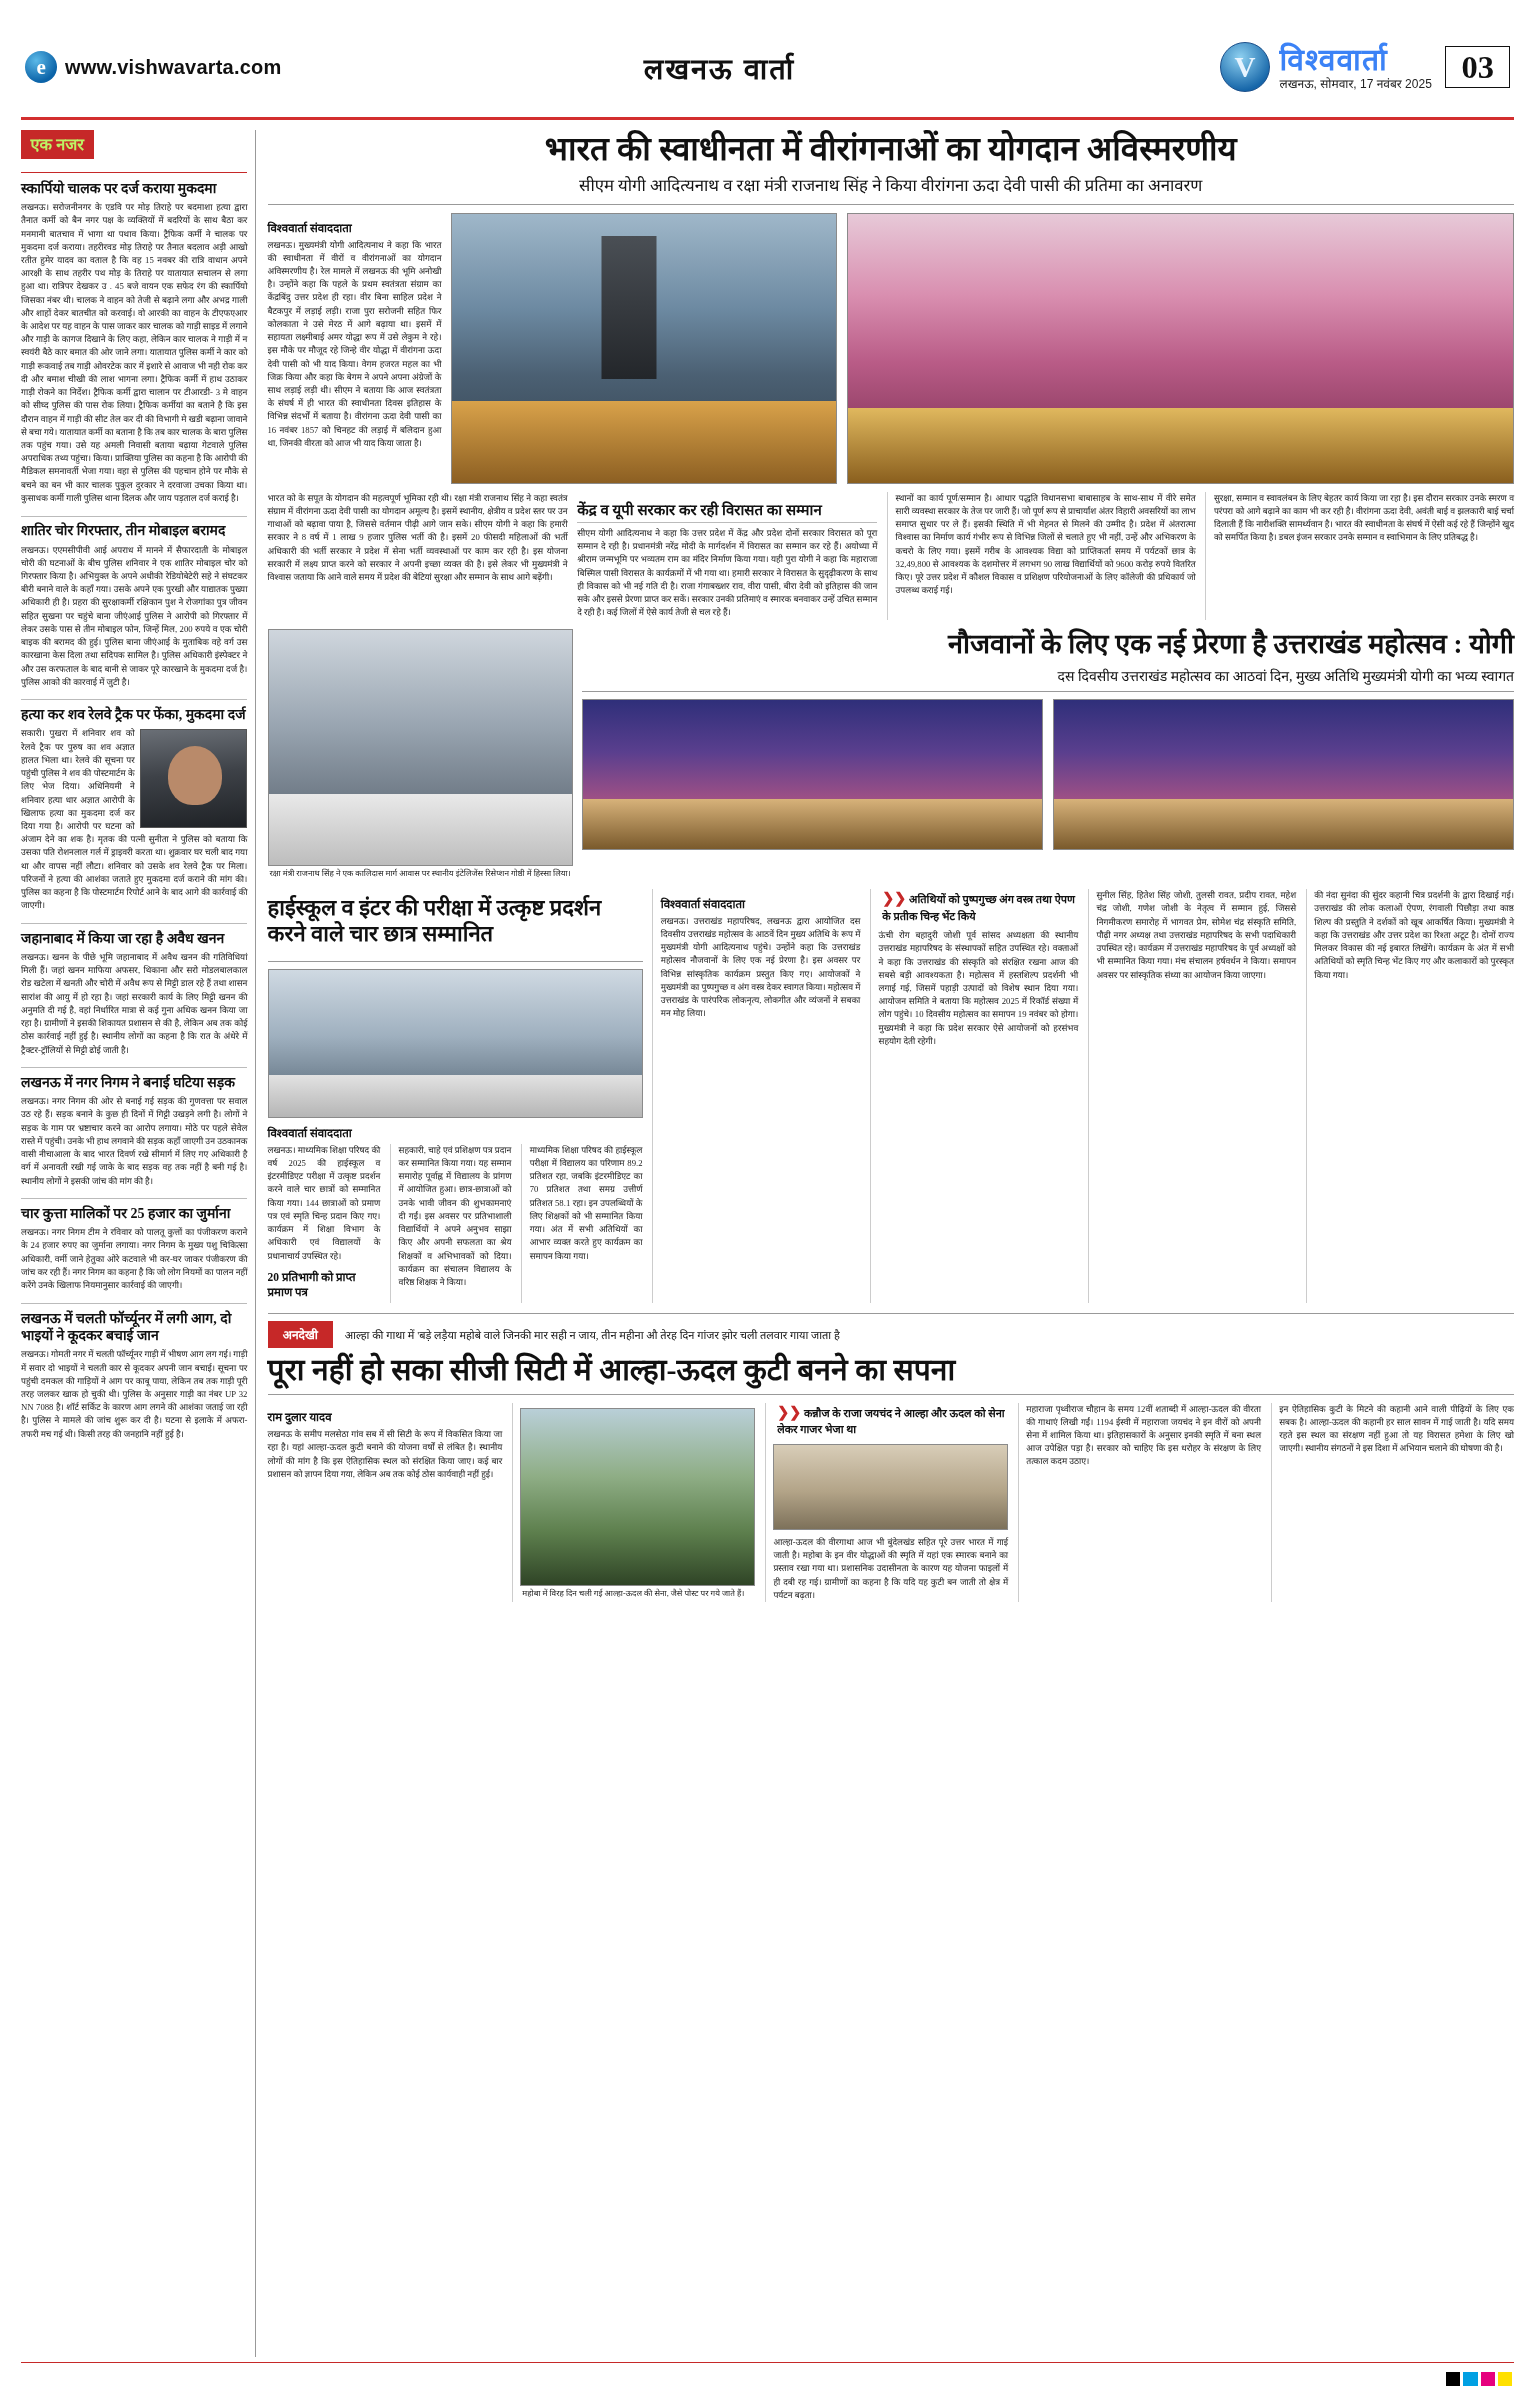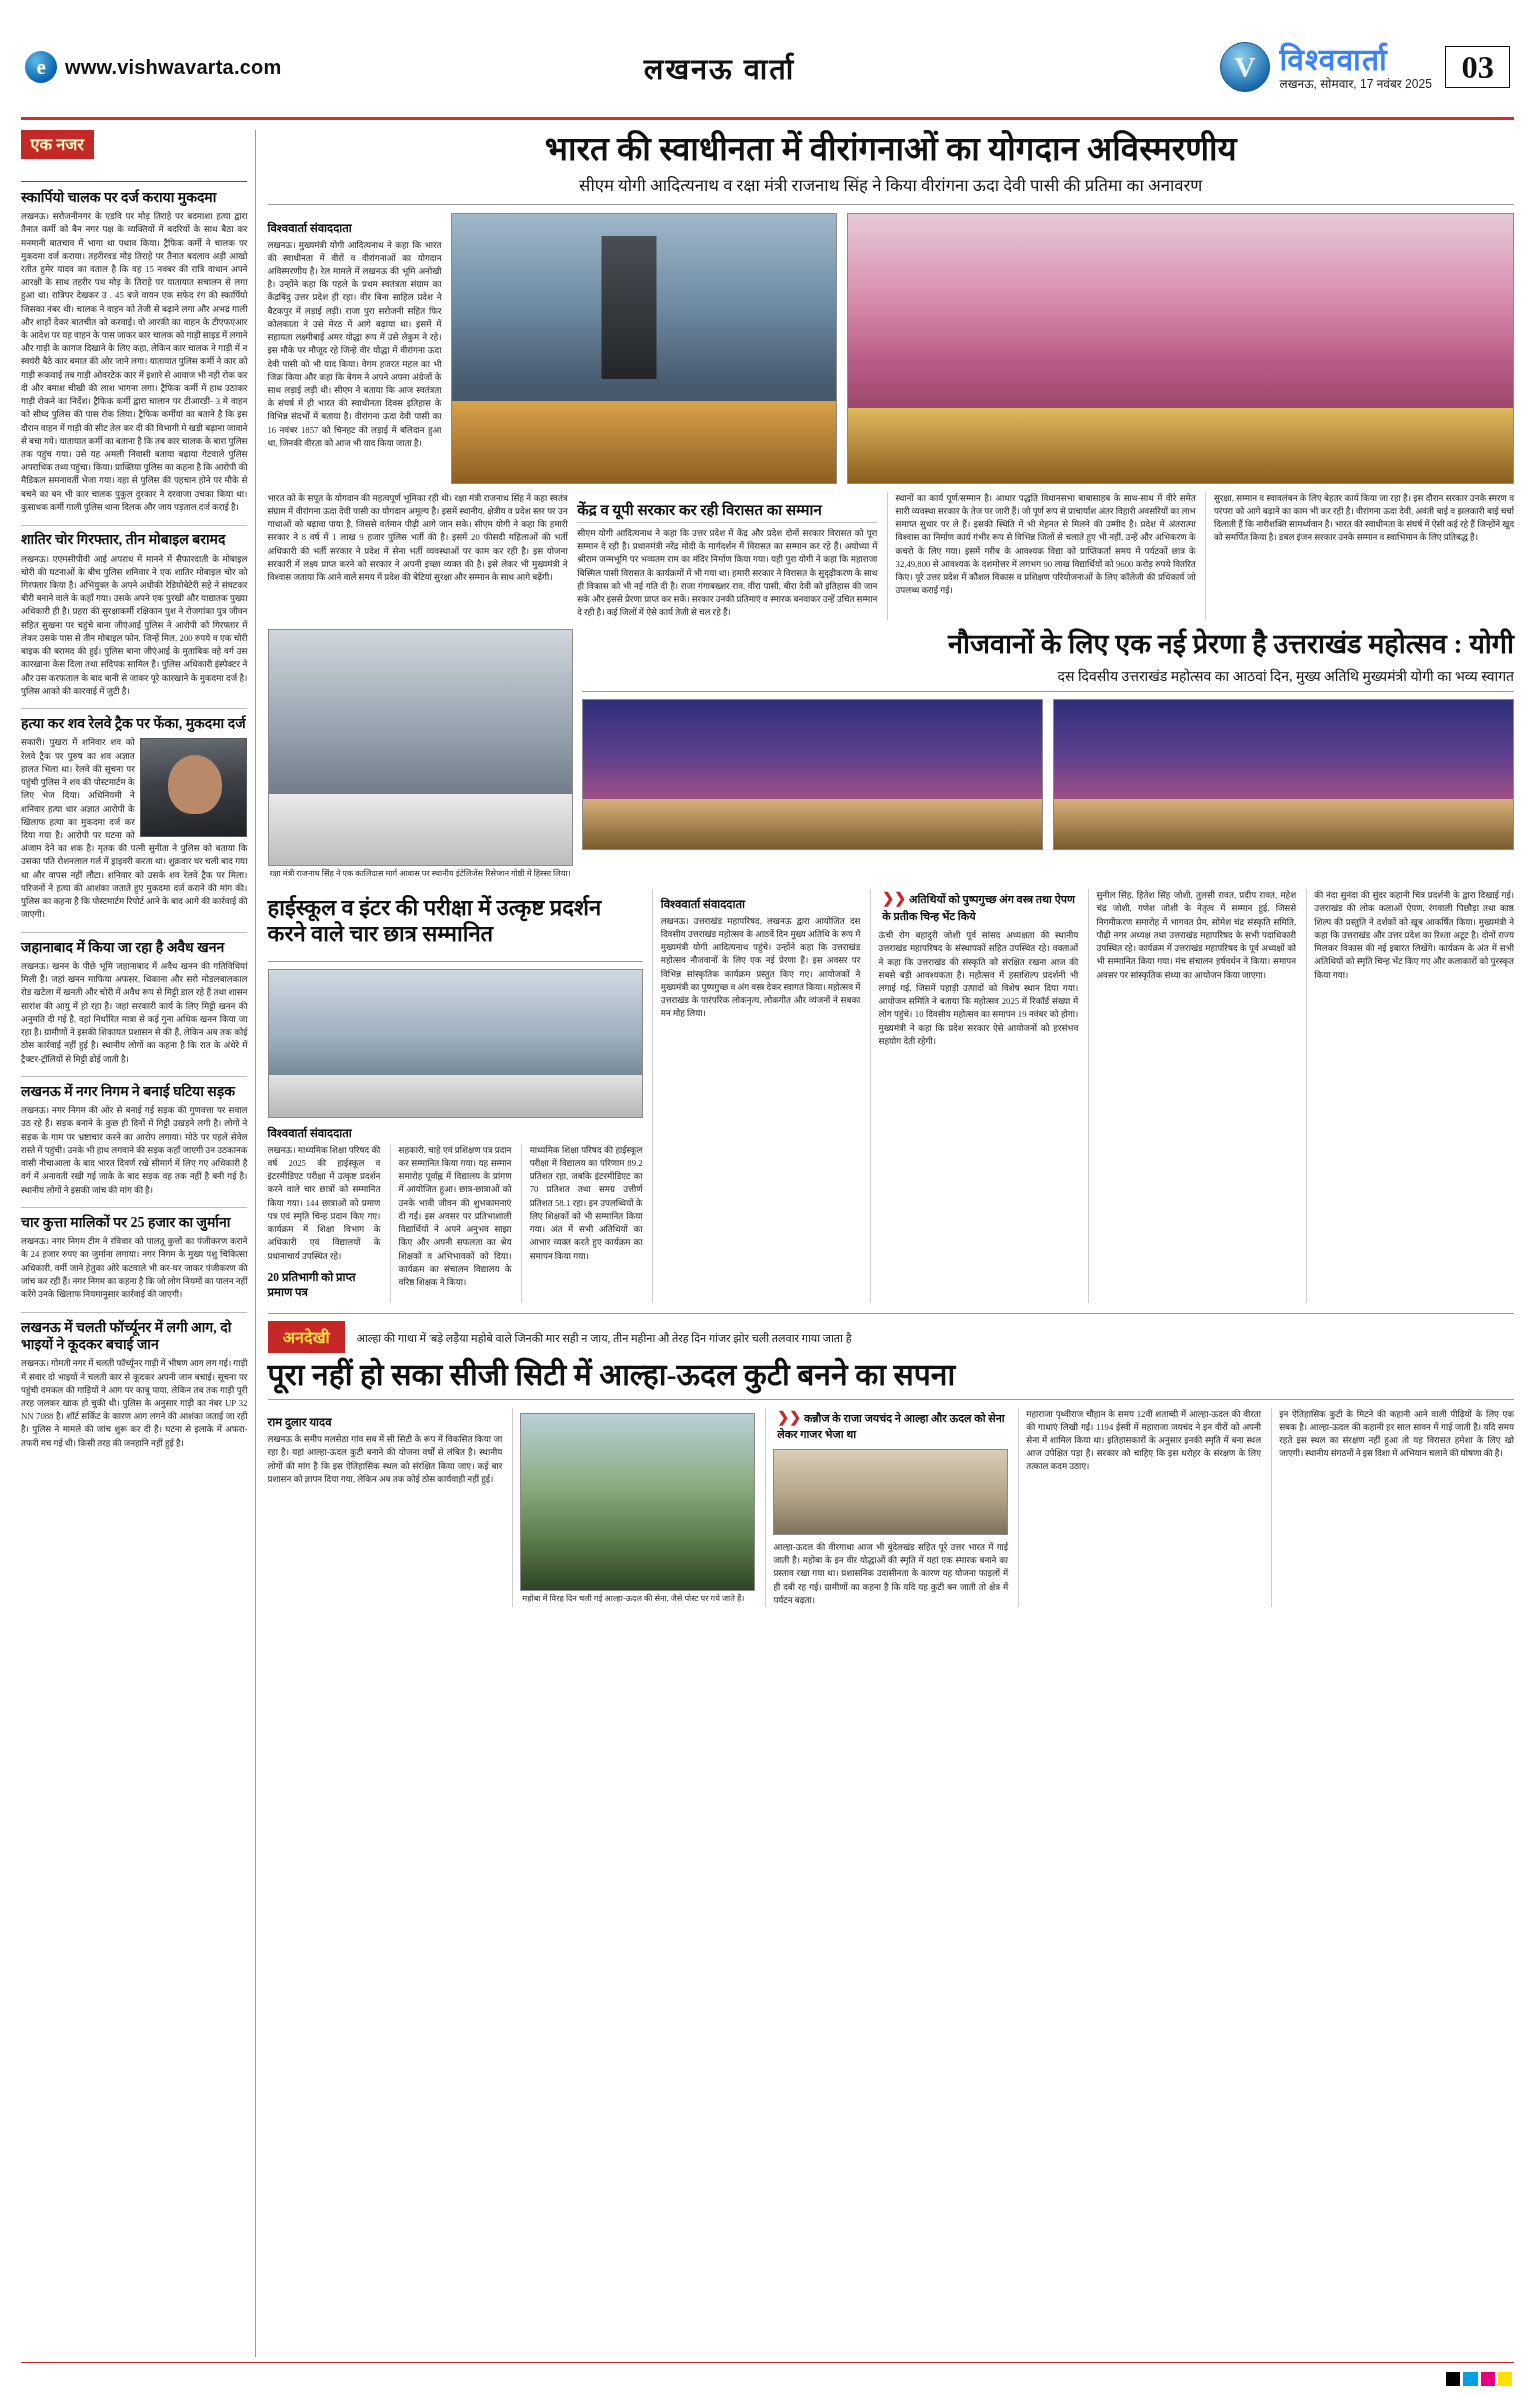--- a/index.html
+++ b/index.html
@@ -84,24 +84,24 @@
   }
   .col-left {
     width:235px;
     border-right:1px solid #999;
     padding-right:7.6px;
   }
   .col-main { flex:1; }
 
   
   .ek-nazar {
-    background:#c62828; color:#fef9c3;
+    background:#c62828; color:#bef264;
     font-size:16.3px; font-weight:bold;
     padding:3.8px 9.6px; display:inline-block;
-    margin-bottom:19px;
+    margin-bottom:10px;
     font-family:"Liberation Serif", serif;
   }
   .hr-red { border:0; border-top:1.9px solid #c62828; margin:2.9px 0 6.7px; }
   .side-item { margin-bottom:10.5px; }
   .side-head {
     font-size:14px; font-weight:bold; line-height:1.25;
     margin-bottom:3.8px;
     font-family:"Liberation Serif", serif;
   }
   .side-rule { border:0;border-top:1px solid #bbb; margin:5.7px 0; }
@@ -235,21 +235,21 @@
     font-family:"Liberation Serif", serif;
     padding-left:3.8px;
   }
 
   .anadekhi-bar {
     display:flex; align-items:stretch; margin-top:9.6px; gap:0;
     border-top:1px solid #999;
     padding-top:7.6px;
   }
   .anadekhi-tag {
-    background:#c62828;color:#fde047;font-size:16px;font-weight:bold;
+    background:#c62828;color:#ffffff;font-size:12px;font-weight:bold;
     padding:4.8px 15.3px; display:flex;align-items:center;
     font-family:Liberation Mono, monospace;
   }
   .anadekhi-note {
     flex:1; font-size:11px; display:flex;align-items:center;
     padding-left:11.5px;
     font-family:"Liberation Serif", serif;
   }
   .anadekhi-head {
     font-size:30px;font-weight:bold;line-height:1.15;margin-top:4.8px;

